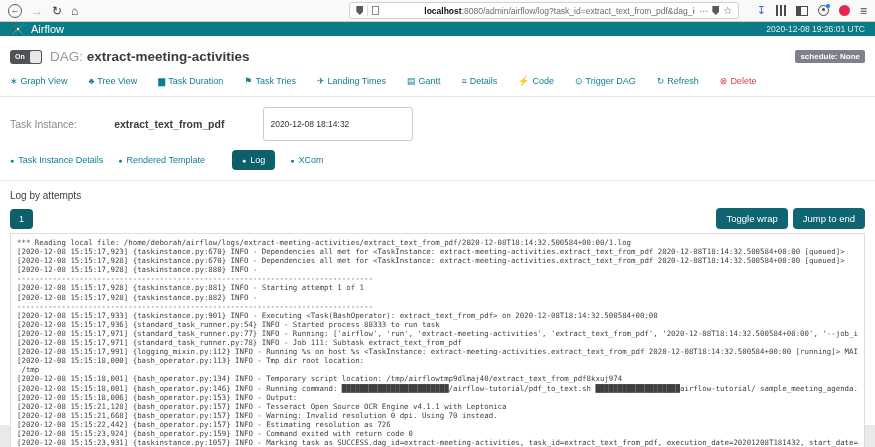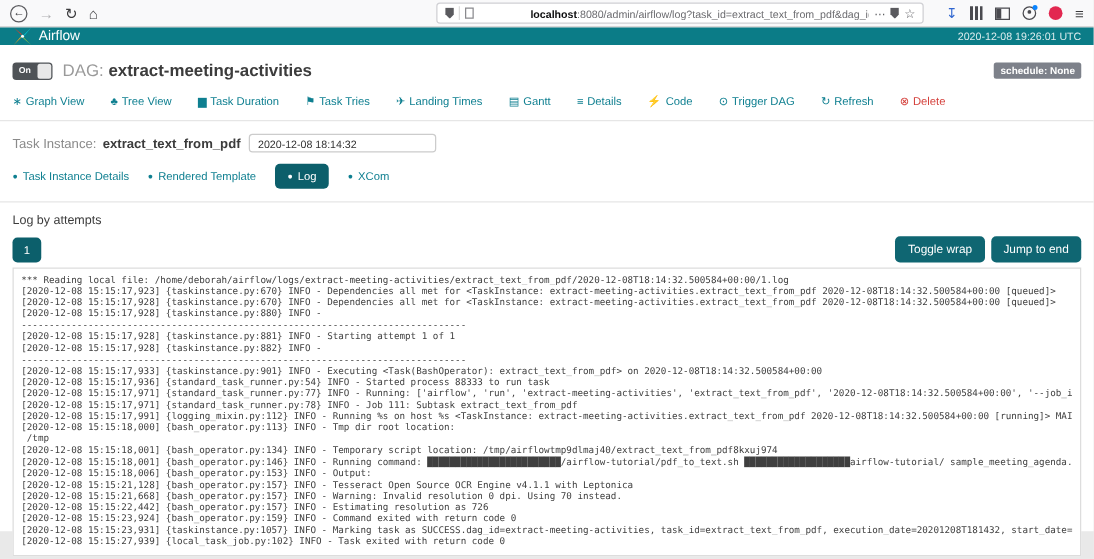--- a/index.html
+++ b/index.html
@@ -59,29 +59,29 @@
   .dag-prefix { color:#9a9a9a; font-weight:400; }
   .dag-name { color:#3c3c3c; font-weight:700; }
   .schedule-badge { margin-left:auto; background:#7d818a; color:#fff; font-size:8px;
                     font-weight:700; padding:2px 5px; border-radius:2px; }
   .dag-tabs { display:flex; gap:21px; padding:9px 10px 10px; }
   .dag-tab { font-size:9px; color:#0e7f90; display:flex; align-items:center; gap:3px; cursor:default; }
   .dag-tab .glyph { font-size:9px; }
   .dag-tab.danger { color:#d43f3a; }
   hr.sep { border:0; border-top:1px solid #e6e6e6; }
 
-  .ti-row { display:flex; align-items:center; padding:10px 10px 5px; font-size:10.5px; }
+  .ti-row { display:flex; align-items:center; padding:10px 10px 5px; font-size:10.5px;gap:32px; }
   .ti-label { color:#8a8a8a; }
   .ti-name { font-weight:700; color:#3c3c3c; margin:0 7px 0 5px; }
-  .ti-input { width:150px; height:15px; border:1px solid #ccc; border-radius:3px;
+  .ti-input { width:150px; height:34px; border:1px solid #ccc; border-radius:3px;
               font-size:8.5px; padding:0 6px; color:#333; font-family:"Liberation Sans",sans-serif; }
   .ti-tabs { display:flex; gap:15px; padding:4px 10px 10px; align-items:center; }
   .ti-tab { font-size:9px; color:#0e7f90; display:flex; align-items:center; gap:4px; cursor:default; }
   .ti-tab .dot { font-size:7px; }
-  .ti-tab.active { background:#0c5f6b; color:#fff; padding:5px 10px; border-radius:4px; }
+  .ti-tab.active { background:#0c5f6b; color:#fff; padding:5px 10px; border-radius:4px;margin-left:12px; }
 
   .log-section { padding:7px 10px 0; }
   .log-heading { font-size:10px; color:#3c3c3c; margin:2px 0 7px; }
   .attempt-row { display:flex; align-items:flex-end; }
   .attempt-btn { background:#0c5f6b; color:#fff; font-size:9px; padding:5px 9px;
                  border-radius:4px; border:none; }
   .right-btns { margin-left:auto; display:flex; gap:5px; }
   .btn-teal { background:#0f6672; color:#fff; font-size:9.5px; padding:5px 10px;
               border-radius:4px; border:none; cursor:default; }
   .log-box { margin-top:4px; border:1px solid #ddd; background:#fff;

